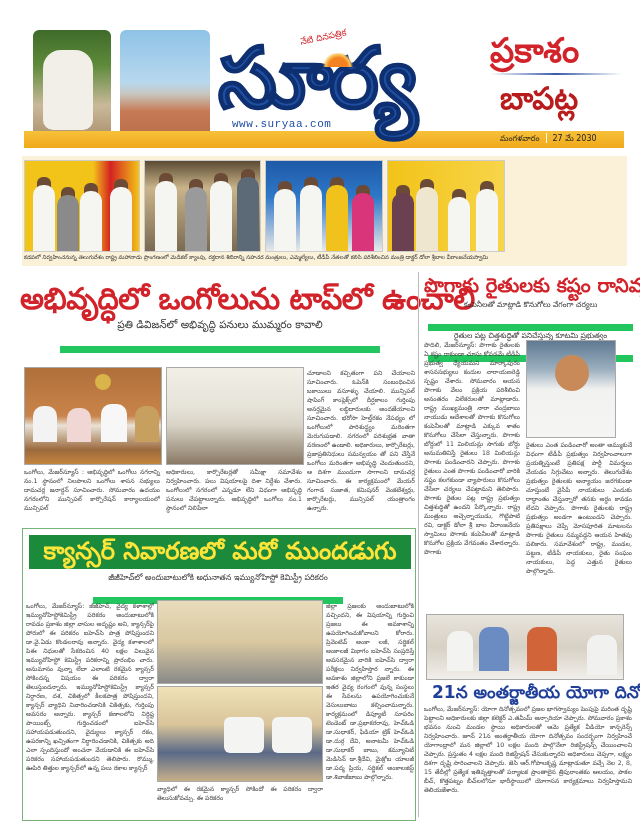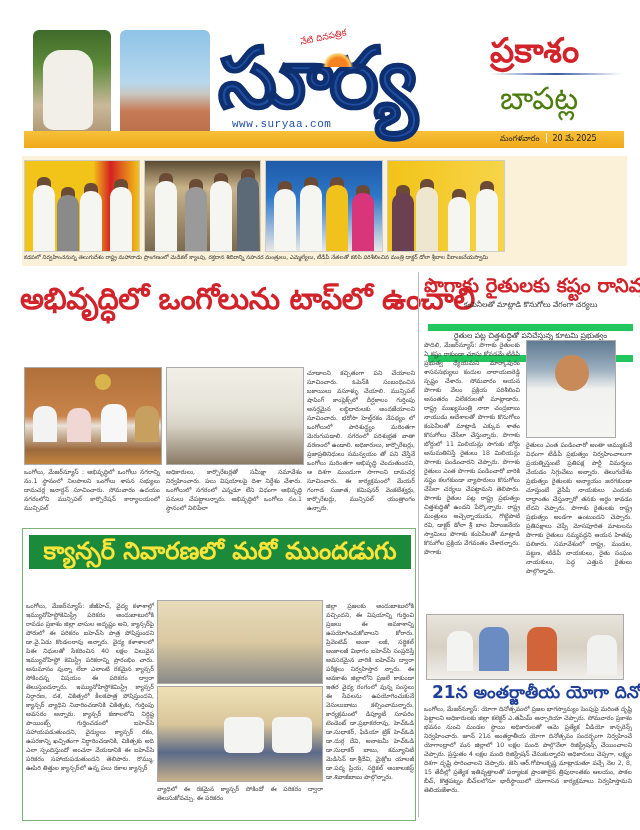--- a/index.html
+++ b/index.html
@@ -12,21 +12,21 @@
     background: linear-gradient(180deg, #8ec3e6 0%, #b7d8ee 45%, #c7c7c0 55%, #c77a55 70%, #b36b47 100%); }
   .orange-bar { left: 24px; top: 131px; width: 600px; height: 17px; background: linear-gradient(180deg, #f7c13a, #f0a81a); }
   .logo { left: 218px; top: 28px; width: 250px; height: 104px; }
   .logo-text { position: absolute; left: 0; top: 0; font-size: 84px; font-weight: bold; color: #1f4fa3; letter-spacing: -4px;
     -webkit-text-stroke: 2px #0e2f70; font-family: "DejaVu Sans", sans-serif; line-height: 100px; }
   .logo-tagline { position: absolute; left: 82px; top: 4px; font-size: 9px; color: #d2232a; transform: rotate(-12deg); }
   .sun { position: absolute; left: 105px; top: 25px; width: 30px; height: 14px; background: radial-gradient(circle at 50% 100%, #f58220 45%, #f9c35a 60%, transparent 75%); border-radius: 15px 15px 0 0; }
   .website { left: 232px; top: 118px; font-size: 11px; color: #1f4fa3; letter-spacing: 0.5px; font-family: Liberation Mono, monospace; }
   .edition1 { left: 490px; top: 30px; font-size: 34px; color: #d2232a; font-weight: bold; }
   .edition-rule { left: 490px; top: 73px; width: 132px; height: 2px; background: linear-gradient(90deg, #fff, #3a5aa8, #fff); }
-  .edition2 { left: 500px; top: 80px; font-size: 31px; color: #4d7c0f; font-weight: normal; }
+  .edition2 { left: 500px; top: 80px; font-size: 31px; color: #b91c1c; font-weight: bold; }
   .dateline { left: 500px; top: 133px; font-size: 8px; color: #222; }
   .dateline .sep { display: inline-block; width: 1px; height: 10px; background: #fff; margin: 0 6px; vertical-align: middle; }
 
   
   .strip { left: 22px; top: 156px; width: 605px; height: 110px; background: #fbf0d8; }
   .strip-photo { position: absolute; top: 4px; height: 92px; border: 1px solid #ccc; overflow: hidden; }
   .strip-photo .person { position: absolute; bottom: 0; width: 22px; height: 62px; border-radius: 10px 10px 0 0; background: #f5f5f2; box-shadow: 0 -12px 0 -4px #6b4a36; }
   .strip-caption { position: absolute; left: 2px; top: 98px; width: 601px; font-size: 5.6px; color: #333; white-space: nowrap; overflow: hidden; }
 
   
@@ -58,21 +58,21 @@
 <div class="abs logo">
   <span class="logo-text">సూర్య</span>
   <span class="logo-tagline">నేటి దినపత్రిక</span>
   <span class="sun"></span>
 </div>
 <div class="abs website">www.suryaa.com</div>
 <div class="abs edition1">ప్రకాశం</div>
 <div class="abs edition-rule"></div>
 <div class="abs edition2">బాపట్ల</div>
 <div class="abs dateline">
-  <span>మంగళవారం</span><span class="sep"></span><span>20 మే 2025</span>
+  <span>మంగళవారం</span><span class="sep"></span><span>27 మే 2030</span>
 </div>
 
 <div class="abs strip">
   <div class="strip-photo" style="left:2px;width:116px;background:linear-gradient(90deg,#f2c318 0%,#f2c318 60%,#d42222 75%,#f2c318 100%);">
     <div class="person" style="left:8px;height:66px;"></div>
     <div class="person" style="left:32px;height:56px;background:#8a8a8a;"></div>
     <div class="person" style="left:55px;height:60px;"></div>
     <div class="person" style="left:85px;height:64px;"></div>
   </div>
   <div class="strip-photo" style="left:122px;width:117px;background:linear-gradient(180deg,#5a4a32 0%,#c9b48a 30%,#7a6a50 100%);">
@@ -91,37 +91,39 @@
     <div class="person" style="left:4px;height:58px;background:#6b4050;"></div>
     <div class="person" style="left:28px;height:64px;background:#efe6cf;"></div>
     <div class="person" style="left:60px;height:54px;"></div>
     <div class="person" style="left:88px;height:62px;"></div>
   </div>
   <div class="strip-caption">కడపలో నిర్వహించనున్న తెలుగుదేశం రాష్ట్ర మహానాడు ప్రాంగణంలో మెడికల్ క్యాంపు, రక్తదాన శిబిరాన్ని సహచర మంత్రులు, ఎమ్మెల్యేలు, టీడీపీ నేతలతో కలిసి పరిశీలించిన మంత్రి డాక్టర్ డోలా శ్రీబాల వీరాంజనేయస్వామి</div>
 </div>
 
 <div class="abs h-main">అభివృద్ధిలో ఒంగోలును టాప్‌లో ఉంచాలి</div>
 <div class="abs" style="left:60px;top:318px;width:320px;">
+  <div class="sub ul">ప్రతి డివిజన్‌లో అభివృద్ధి పనులు ముమ్మరం కావాలి</div>
 </div>
 <div class="photo-box" style="left:24px;top:367px;width:138px;height:98px;background:linear-gradient(180deg,#b0703a 0%,#c8844a 50%,#e9e2d6 60%,#9c6a3e 85%,#c4843c 100%);">
   <div style="position:absolute;left:70px;top:6px;width:16px;height:16px;border-radius:50%;background:#d9b44a;"></div>
   <div class="person" style="position:absolute;left:8px;bottom:22px;width:24px;height:36px;background:#f3f3f3;border-radius:10px 10px 0 0;"></div>
   <div class="person" style="position:absolute;left:42px;bottom:22px;width:24px;height:34px;background:#f1d7d4;border-radius:10px 10px 0 0;"></div>
   <div class="person" style="position:absolute;left:76px;bottom:22px;width:26px;height:38px;background:#f7f7f7;border-radius:10px 10px 0 0;"></div>
   <div class="person" style="position:absolute;left:110px;bottom:22px;width:24px;height:36px;background:#c7a060;border-radius:10px 10px 0 0;"></div>
 </div>
 <div class="photo-box" style="left:166px;top:367px;width:138px;height:98px;background:linear-gradient(180deg,#f1efe6 0%,#e6e3d9 40%,#d8d3c6 60%,#8a7a66 100%);"></div>
 <div class="abs body-text" style="left:24px;top:467px;width:136px;">ఒంగోలు, మేజర్‌న్యూస్ : అభివృద్ధిలో ఒంగోలు నగరాన్ని నం.1 స్థానంలో నిలపాలని ఒంగోలు శాసన సభ్యులు దామచర్ల జనార్దన్ సూచించారు. సోమవారం ఉదయం నగరంలోని మున్సిపల్ కార్పొరేషన్ కార్యాలయంలో మున్సిపల్</div>
 <div class="abs body-text" style="left:166px;top:467px;width:136px;">అధికారులు, కార్పొరేటర్లతో సమీక్షా సమావేశం నిర్వహించారు. పలు విషయాలపై దిశా నిర్దేశం చేశారు. ఒంగోలులో నగరంలో ఎన్నడూ లేని విధంగా అభివృద్ధి పనులు చేపట్టాలన్నారు. అభివృద్ధిలో ఒంగోలు నం.1 స్థానంలో నిలిపేలా</div>
 <div class="abs body-text" style="left:307px;top:368px;width:108px;height:150px;overflow:hidden;">చూడాలని కచ్చితంగా పని చేయాలని సూచించారు. ఓపెన్‌కి సంబంధించిన బకాయిలు వసూళ్ళు చేయాలి. మున్సిపల్ షాపింగ్ కాంప్లెక్స్‌లో దీర్ఘకాలం గుర్తింపు అనర్హమైన లబ్ధిదారులకు అందజేయాలని సూచించారు. భరోసా హెల్త్‌రకం నేపథ్యం లో ఒంగోలులో పారిశుద్ధ్యం మరింతగా మెరుగుపడాలి. నగరంలో పరిశుభ్రత వాతా వరణంలో ఉండాలి. అధికారులు, కార్పొరేటర్లు, ప్రజాప్రతినిధులు సమన్వయం తో పని చేస్తేనే ఒంగోలు మరింతగా అభివృద్ధి చెందుతుందని, ఆ దిశగా ముందుగా సాగాలని దామచర్ల సూచించారు. ఈ కార్యక్రమంలో మేయర్ గంగాడ సుజాత, కమిషనర్ వెంకటేశ్వర్లు, కార్పొరేటర్లు, మున్సిపల్ యంత్రాంగం ఉన్నారు.</div>
 
 <div class="abs cancer-box">
   <div class="cancer-banner">
     <div class="cancer-title">క్యాన్సర్ నివారణలో మరో ముందడుగు</div>
   </div>
+  <div class="sub ul" style="position:absolute;left:70px;top:44px;width:250px;font-size:8px;">జీజీహెచ్‌లో అందుబాటులోకి అధునాతన ఇమ్యునోహిస్టో కెమిస్ట్రీ పరికరం</div>
   <div class="abs body-text" style="left:3px;top:72px;width:128px;height:215px;overflow:hidden;">ఒంగోలు, మేజర్‌న్యూస్: జీజీహెచ్, వైద్య కళాశాల్లో ఇమ్యునోహిస్టోకెమిస్ట్రీ పరికరం అందుబాటులోకి రావడం ప్రకాశం జిల్లా వాసుల అదృష్టం అని, క్యాన్సర్‌పై పోరులో ఈ పరికరం ఐహెచ్‌సి పాత్ర పోషిస్తుందని డా.వై.ఏడు కొండలరావు అన్నారు. వైద్య కళాశాలలో పిఈ నిధులతో సేకరించిన 40 లక్షల విలువైన ఇమ్యునోహిస్టో కెమిస్ట్రీ పరికరాన్ని ప్రారంభిం చారు. అనుమానం వున్నా లేదా ఎలాంటి రకమైన క్యాన్సర్ సోకిందన్న విషయం ఈ పరికరం ద్వారా తెలుస్తుందన్నారు. ఇమ్యునోహిస్టోకెమిస్ట్రీ క్యాన్సర్ నిర్ధారణ, దశ, చికిత్సలో కీలకపాత్ర పోషిస్తుందని, క్యాన్సర్ వ్యాధిని నివారించడానికి చికిత్సకు, గుర్తింపు అవసరం అన్నారు. క్యాన్సర్ కణాలలోని నిర్దిష్ట పాయింట్స్ గుర్తించడంలో ఐహెచ్‌సి సహాయపడుతుందని, వైద్యులు క్యాన్సర్ రకం, ఉపరకాన్ని ఖచ్చితంగా నిర్ధారించడానికి, చికిత్సకు అది ఎలా స్పందిస్తుందో అంచనా వేయడానికి ఈ ఐహెచ్‌సి పరికరం సహాయపడుతుందని తెలిపారు. రొమ్ము, ఊపిరి తిత్తుల క్యాన్సర్‌లో ఉన్న పలు రకాల క్యాన్సర్</div>
   <div class="photo-box" style="left:134px;top:71px;width:166px;height:84px;background:linear-gradient(180deg,#e9dcbc 0%,#d9c8a0 50%,#8a8a88 100%);"></div>
   <div class="photo-box" style="left:134px;top:157px;width:166px;height:96px;background:linear-gradient(180deg,#efe2b6 0%,#d9c49a 40%,#5a6a88 70%,#c7b08a 100%);">
     <div style="position:absolute;left:66px;top:30px;width:40px;height:36px;background:#f4f4f2;border-radius:6px;"></div>
     <div style="position:absolute;left:114px;top:30px;width:40px;height:36px;background:#f4f4f2;border-radius:6px;"></div>
   </div>
   <div class="abs body-text" style="left:134px;top:255px;width:166px;">వ్యాధిలో ఈ రకమైన క్యాన్సర్ సోకిందో ఈ పరికరం ద్వారా తెలుసుకోవచ్చు. ఈ పరికరం</div>
   <div class="abs body-text" style="left:303px;top:72px;width:88px;height:215px;overflow:hidden;">జిల్లా ప్రజలకు అందుబాటులోకి వచ్చిందని, ఈ విషయాన్ని గుర్తించి ప్రజలు ఈ అవకాశాన్ని ఉపయోగించుకోవాలని కోరారు. ప్రివెంటివ్ అంకా లజీ, సర్జికల్ అంకాలజీ విభాగం ఐహెచ్‌సి సంప్రదిస్తే అవసరమైన వారికి ఐహెచ్‌సి ద్వారా పరీక్షలు నిర్వహిస్తార న్నారు. ఈ అవకాశం జిల్లాలోని ప్రజలే కాకుండా ఇతర వైద్య రంగంలో వున్న సంస్థలు ఈ సేవలను ఉపయోగించుకునే వెసులుబాటు కల్పించామన్నారు. కార్యక్రమంలో డిప్యూటీ సూపరిం టెండెంట్ డా.ప్రభాకరరావు, హెచ్‌ఓడి డా.సుధాకర్, ఫీడియా ట్రిక్ హెచ్‌ఓడి డా.దుర్గ దేవి, అనాటమీ హెచ్‌ఓడి డా.సుధాకర్ బాబు, కమ్యూనిటీ మెడిసిన్ డా.శ్రీదేవి, మైక్రోబ యాలజీ డా.పద్మ ప్రియ, సర్జికల్ అంకాలజిస్ట్ డా.శివాజీబాబు పాల్గొన్నారు.</div>
 </div>
 

